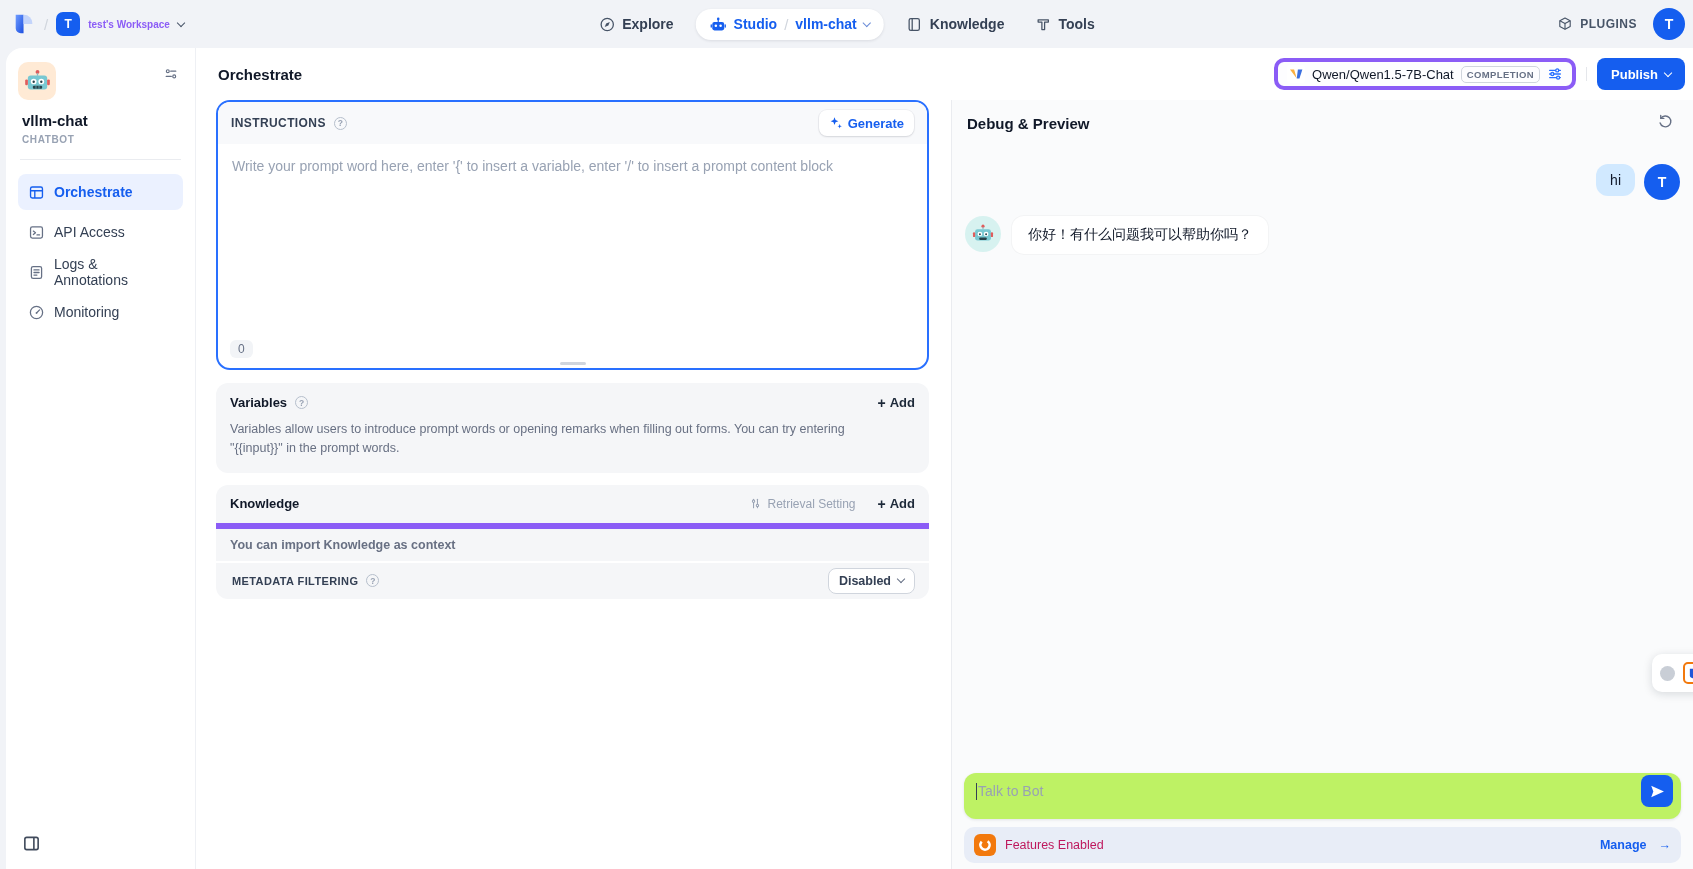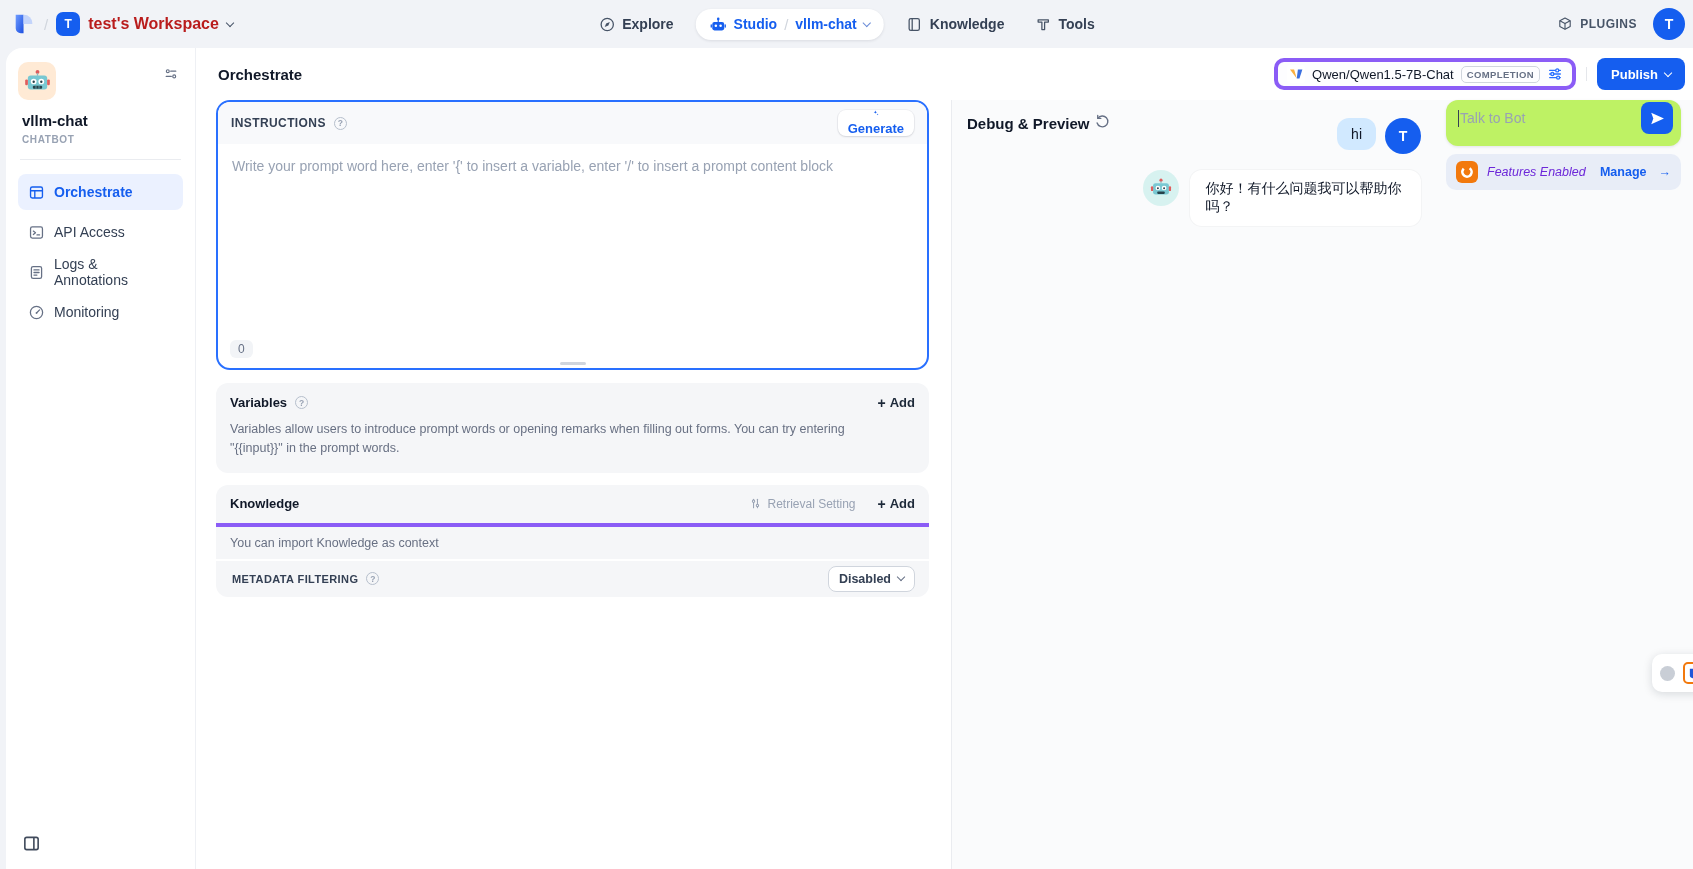--- a/index.html
+++ b/index.html
@@ -5,21 +5,21 @@
   * { box-sizing: border-box; margin: 0; padding: 0; }
   html,body { width:1693px; height:869px; }
   body { font-family:"Liberation Sans", sans-serif; background:#f1f3f7; overflow:hidden; }
   #app { position:relative; width:1693px; height:869px; background:#f1f3f7; overflow:hidden; color:#101828; }
 
   
   .topnav { position:absolute; top:0; left:0; right:0; height:48px; display:flex; align-items:center; padding:0 12px; }
   .tn-left { display:flex; align-items:center; gap:8px; }
   .slash { color:#d0d5dd; font-size:15px; }
   .ws-avatar { width:24px; height:24px; border-radius:7px; background:#155eef; color:#fff; font-size:12px; font-weight:700; display:flex; align-items:center; justify-content:center; }
-  .ws-name { font-size:16px; font-weight:700; color:#b91c1c; }
+  .ws-name { font-size:10px; font-weight:700; color:#8b5cf6; }
   .chev { width:6px; height:6px; border-right:1.6px solid currentColor; border-bottom:1.6px solid currentColor; transform:rotate(45deg); display:inline-block; margin-top:-3px; }
   .tn-center { position:absolute; left:50%; top:0; height:48px; transform:translateX(-50%); display:flex; align-items:center; gap:14px; }
   .navitem { display:flex; align-items:center; gap:7px; font-size:14px; font-weight:600; color:#344054; padding:6px 8px; cursor:pointer; }
   .navitem svg { color:#475467; }
   .studio-pill { display:flex; align-items:center; gap:7px; background:#fff; border-radius:999px; padding:7px 14px; box-shadow:0 1px 3px rgba(16,24,40,.1); font-size:14px; font-weight:700; color:#155eef; }
   .studio-pill .slash { font-weight:400; }
   .studio-pill .chev { color:#6b8cd8; }
   .tn-right { position:absolute; right:8px; top:0; height:48px; display:flex; align-items:center; gap:16px; }
   .plugins { display:flex; align-items:center; gap:7px; font-size:12px; font-weight:700; letter-spacing:.5px; color:#475467; cursor:pointer; }
   .user-avatar { width:32px; height:32px; border-radius:50%; background:#155eef; color:#fff; font-size:14px; font-weight:600; display:flex; align-items:center; justify-content:center; }
@@ -54,63 +54,63 @@
   .publish-btn .chev { border-color:#fff; }
 
   .main-body { flex:1; display:flex; min-height:0; }
   .config { width:755px; flex:none; padding:0 22px 0 20px; }
 
   
   .ins-card { position:relative; height:270px; border:2px solid #2970ff; border-radius:14px; background:#fff; overflow:hidden; }
   .ins-head { height:42px; background:#f8f9fb; display:flex; align-items:center; gap:6px; padding:0 13px; }
   .ins-title { font-size:12px; font-weight:700; letter-spacing:.4px; color:#344054; }
   .help { width:13px; height:13px; border:1.2px solid #b6bfcc; border-radius:50%; color:#98a2b3; font-size:8.5px; font-weight:700; display:inline-flex; align-items:center; justify-content:center; margin-left:2px; }
-  .gen-btn { margin-left:auto; height:26px; display:flex; align-items:center; gap:5px; background:#fff; border-radius:8px; padding:0 10px; font-size:13px; font-weight:600; color:#155eef; box-shadow:0 1px 2px rgba(16,24,40,.12), 0 0 0 1px rgba(16,24,40,.04); cursor:pointer;flex-direction:column; }
+  .gen-btn { margin-left:auto; height:26px; display:flex; align-items:center; gap:5px; background:#fff; border-radius:8px; padding:0 10px; font-size:13px; font-weight:600; color:#155eef; box-shadow:0 1px 2px rgba(16,24,40,.12), 0 0 0 1px rgba(16,24,40,.04); cursor:pointer; }
   .ins-body { padding:13px 14px; font-size:14px; color:#98a2b3; line-height:1.4; cursor:text; height:calc(100% - 42px); }
   .count-badge { position:absolute; left:12px; bottom:10px; background:#f2f4f7; border-radius:6px; padding:2px 8px; font-size:12px; color:#667085; }
   .drag-handle { position:absolute; left:50%; bottom:3px; transform:translateX(-50%); width:26px; height:3px; border-radius:2px; background:#d0d5dd; cursor:ns-resize; }
 
   
   .gcard { background:#f5f6f8; border-radius:12px; margin-top:13px; }
   .ghead { display:flex; align-items:center; gap:6px; padding:12px 14px 0; }
   .gtitle { font-size:13px; font-weight:700; color:#101828; }
   .add-btn { display:flex; align-items:center; gap:4px; font-size:13px; font-weight:600; color:#1d2939; cursor:pointer; }
   .plus { font-size:14px; font-weight:600; line-height:1; }
   .vars-desc { padding:10px 14px 14px; font-size:12.5px; line-height:1.55; color:#687083; max-width:650px; }
 
   .kn-card { background:#f5f6f8; border-radius:12px; margin-top:12px; overflow:hidden; }
   .kn-head { height:38px; display:flex; align-items:center; gap:6px; padding:0 14px; }
   .retrieval { margin-left:auto; display:flex; align-items:center; gap:5px; font-size:12px; font-weight:500; color:#98a2b3; cursor:default; margin-right:16px; }
-  .kn-body { border-top:4px solid #8b5cf6; padding:9px 14px; font-size:12.5px; color:#687083; }
+  .kn-body { border-top:6px solid #8b5cf6; padding:9px 14px; font-size:12.5px; color:#687083;font-weight:bold; }
   .meta-row { border-top:2px solid #fff; height:38px; display:flex; align-items:center; gap:6px; padding:0 8px 0 16px; }
   .meta-title { font-size:11px; font-weight:700; letter-spacing:.4px; color:#344054; }
   .disabled-btn { margin-left:auto; height:26px; display:flex; align-items:center; gap:7px; background:#fff; border:1px solid #d0d5dd; border-radius:8px; padding:0 10px; font-size:12.5px; font-weight:600; color:#344054; cursor:pointer; margin-right:6px; }
   .disabled-btn .chev { border-color:#667085; }
 
   
-  .debug { flex:1; border-left:1px solid #eaecf0; background:#fafbfc; display:flex; flex-direction:row; min-width:0;justify-content:flex-end; }
+  .debug { flex:1; border-left:1px solid #eaecf0; background:#fafbfc; display:flex; flex-direction:column; min-width:0;justify-content:flex-end; }
   .dbg-head { height:46px; flex:none; display:flex; align-items:center; padding:0 15px; }
   .dbg-title { font-size:15px; font-weight:700; color:#101828; }
   .refresh-btn { margin-left:auto; padding:4px; cursor:pointer; }
   .chat { flex:1; padding:2px 13px 0; overflow:hidden; display:flex; flex-direction:column; }
   .row-user { display:flex; justify-content:flex-end; align-items:flex-start; gap:9px; margin-top:16px; }
   .bubble-user { background:#d1e9ff; border-radius:12px; padding:8px 14px; font-size:14px; color:#101828; }
   .chat-avatar-user { width:36px; height:36px; border-radius:50%; background:#155eef; color:#fff; font-size:14px; font-weight:600; display:flex; align-items:center; justify-content:center; flex:none; }
   .row-bot { display:flex; justify-content:flex-start; align-items:flex-start; gap:11px; margin-top:16px; }
   .chat-avatar-bot { width:36px; height:36px; border-radius:50%; background:#d7f2f0; display:flex; align-items:center; justify-content:center; flex:none; }
   .bubble-bot { background:#fff; border-radius:12px; padding:10px 16px; font-size:14px; color:#101828; box-shadow:0 0 0 1px rgba(16,24,40,.03); }
 
   .dbg-bottom { flex:none; padding:0 12px 6px; }
   .input-row { height:46px; background:#bef264; border-radius:12px; box-shadow:0 1px 3px rgba(16,24,40,.1); display:flex; align-items:center; padding:0 8px 10px 12px; }
   .caret { width:1px; height:17px; background:#344054; margin-right:1px; }
   .chat-input { flex:1; border:none; outline:none; font-size:14px; font-family:"Liberation Sans", sans-serif; color:#101828; background:transparent; }
   .chat-input::placeholder { color:#98a2b3; }
   .send-btn { width:32px; height:32px; border-radius:8px; background:#155eef; display:flex; align-items:center; justify-content:center; cursor:pointer; flex:none; }
   .feat-bar { margin-top:8px; height:36px; background:#e8edf7; border-radius:10px; display:flex; align-items:center; gap:9px; padding:0 10px; }
-  .feat-label { font-size:12.5px; font-weight:500; color:#6d28d9;font-style:italic; }
+  .feat-label { font-size:12.5px; font-weight:500; color:#be185d; }
   .manage { margin-left:auto; display:flex; align-items:center; gap:12px; font-size:12.5px; font-weight:700; color:#155eef; cursor:pointer; }
 
   
   .float-widget { position:absolute; left:1652px; top:654px; width:60px; height:38px; background:#fff; border-radius:10px 0 0 10px; box-shadow:0 2px 10px rgba(16,24,40,.15); display:flex; align-items:center; gap:8px; padding:0 8px; }
   .float-dot { width:15px; height:15px; border-radius:50%; background:#c9ced6; flex:none; }
   .float-ico { width:22px; height:22px; border:2px solid #f2790d; border-radius:5px; background:#fff; display:flex; align-items:center; justify-content:center; flex:none; }
 </style>
 </head>
 <body>
 

